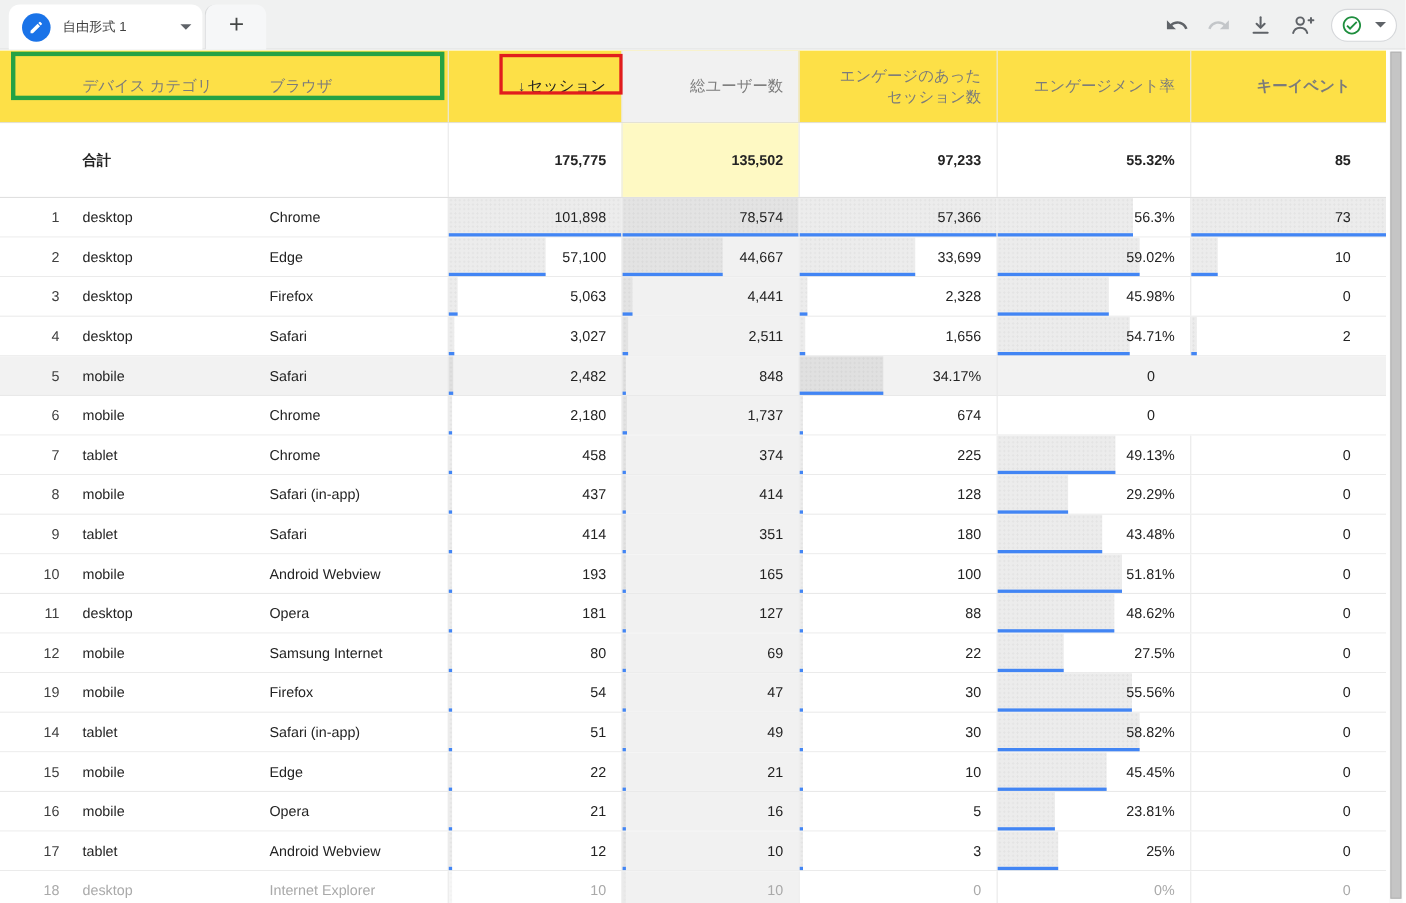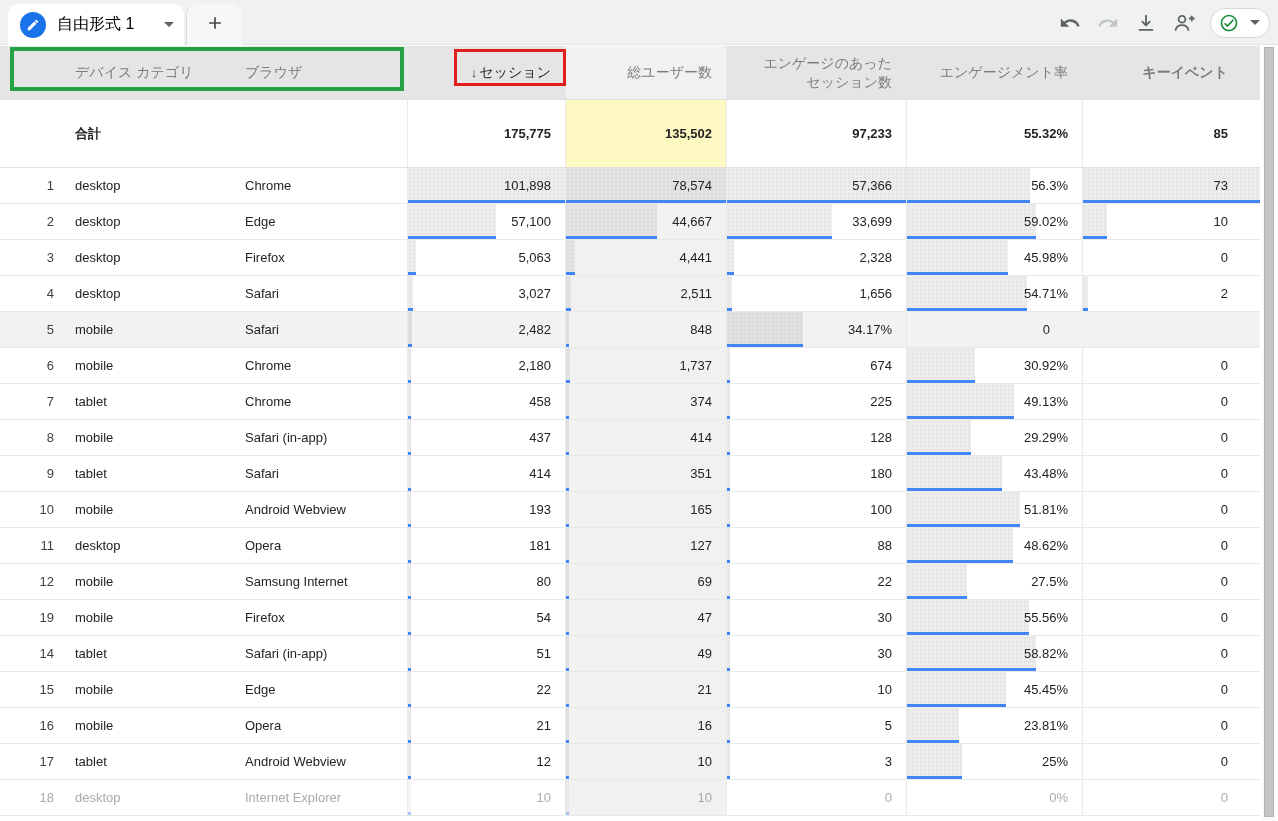--- a/index.html
+++ b/index.html
@@ -10,33 +10,33 @@
     --cols:60px 170px 177px 158px 161px 180px 176px 178px;
   }
   
   .tabbar { position:absolute; top:0; left:0; width:1278px; height:45px;
     background:#f0f1f1; border-bottom:1px solid #e3e3e3; }
   .tab-active { position:absolute; left:8px; top:4px; width:176px; height:41px;
     background:#fff; border-radius:10px 10px 0 0; display:flex; align-items:center;
     padding:0 10px 0 12px; cursor:pointer; }
   .pencil-circle { width:26px; height:26px; border-radius:50%; background:#1a73e8;
     display:flex; align-items:center; justify-content:center; flex:none; }
-  .tab-label { flex:1; margin-left:11px; font-size:16px; color:#000000; white-space:nowrap; }
+  .tab-label { flex:1; margin-left:11px; font-size:12px; color:#404040; white-space:nowrap; }
   .caret-down { width:0; height:0; border-left:5px solid transparent; border-right:5px solid transparent;
     border-top:5px solid #5f6368; margin-left:4px; }
   .tab-add { position:absolute; left:186px; top:4px; width:56px; height:41px;
     background:#f6f7f8; border-radius:10px 10px 0 0; border-left:1px solid #d8dadb;
     display:flex; align-items:center; justify-content:center; cursor:pointer; }
   .toolbar { position:absolute; right:8px; top:0; height:45px; display:flex; align-items:center; gap:14px; }
   .icon-btn { width:24px; height:24px; display:flex; align-items:center; justify-content:center; cursor:pointer; }
   .pill { height:30px; border:1px solid #d5d7da; border-radius:16px; background:#fff;
     display:flex; align-items:center; gap:7px; padding:0 9px 0 8px; cursor:pointer; }
   
   .table { position:absolute; top:46px; left:0; width:1260px; }
-  .thead { display:grid; grid-template-columns:var(--cols); height:54px; background:#e5e5e5;
+  .thead { display:grid; grid-template-columns:var(--cols); height:66px; background:#fde047;
     border-bottom:1px solid #e0e0e0; }
   .th { display:flex; align-items:center; font-size:14px; color:#7b7b7b; }
   .th.dim { padding-left:15px; }
   .th.metric { justify-content:flex-end; text-align:right; padding-right:14px; border-left:1px solid #e9e9e9; }
   .th.users-col { background:#f1f1f1; }
   .th.sorted { color:#202124; }
   .sort-arrow { font-size:13px; color:#3c4043; margin-right:2px; }
   .th .two-line { line-height:1.35; }
   .th.key-col { padding-right:32px;font-weight:bold; }
   
@@ -298,24 +298,20 @@
             <span class="val">2,180</span>
           </div>
           <div class="cell metric users">
             <div class="bar" style="width: 2.21065%; min-width: 3px;"></div>
             <span class="val">1,737</span>
           </div>
           <div class="cell metric engaged">
             <div class="bar" style="width: 1.17491%; min-width: 3px;"></div>
             <span class="val">674</span>
           </div>
-          <div class="cell metric rate">
-            <div class="bar" style="width: 38.65%; min-width: 3px;"></div>
-            <span class="val">30.92%</span>
-          </div>
           <div class="cell metric key_events">
             <span class="val">0</span>
           </div>
         </div>
         <div class="trow">
           <div class="cell rank">7</div>
           <div class="cell dim">tablet</div>
           <div class="cell dim">Chrome</div>
           <div class="cell metric sessions">
             <div class="bar" style="width: 0.449469%; min-width: 3px;"></div>

